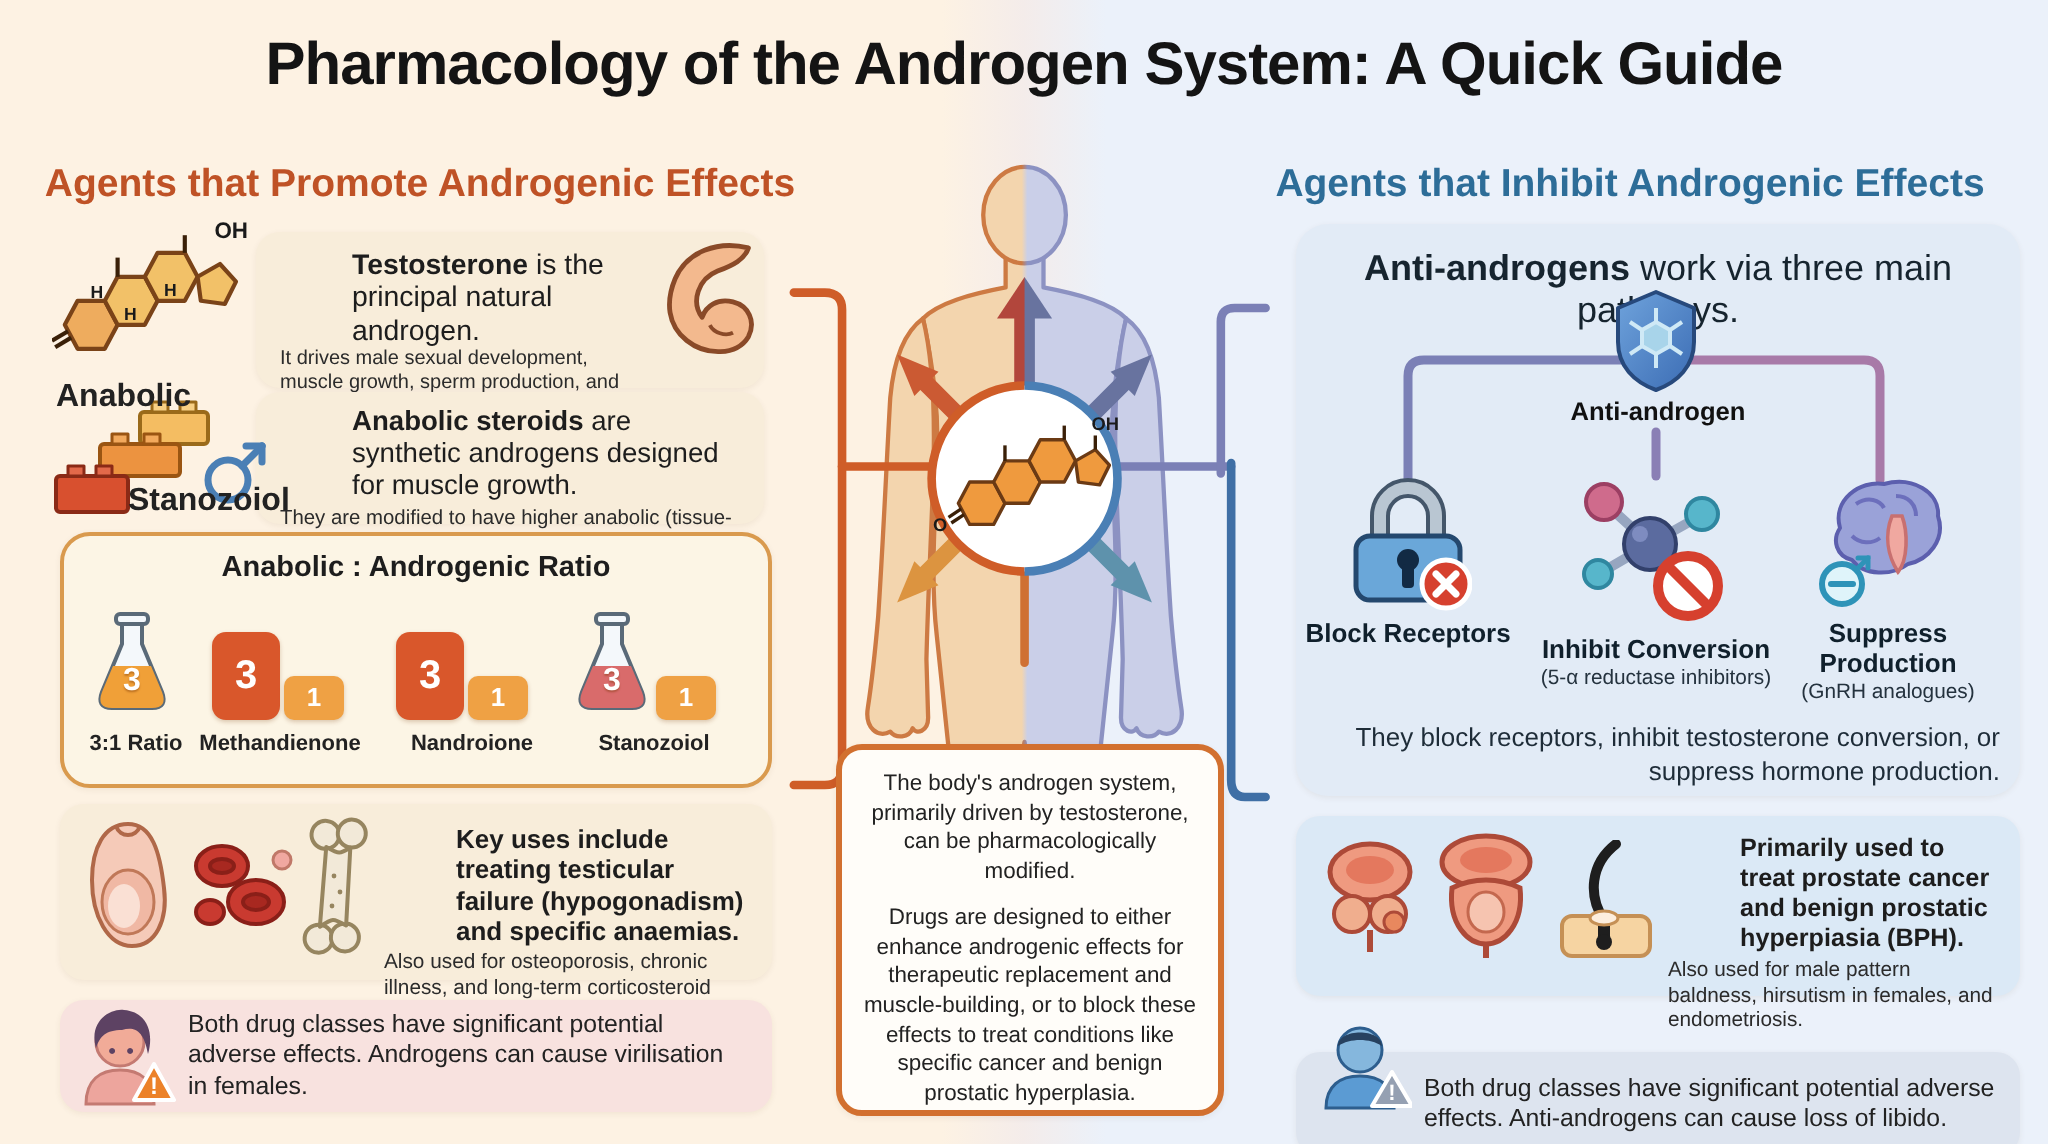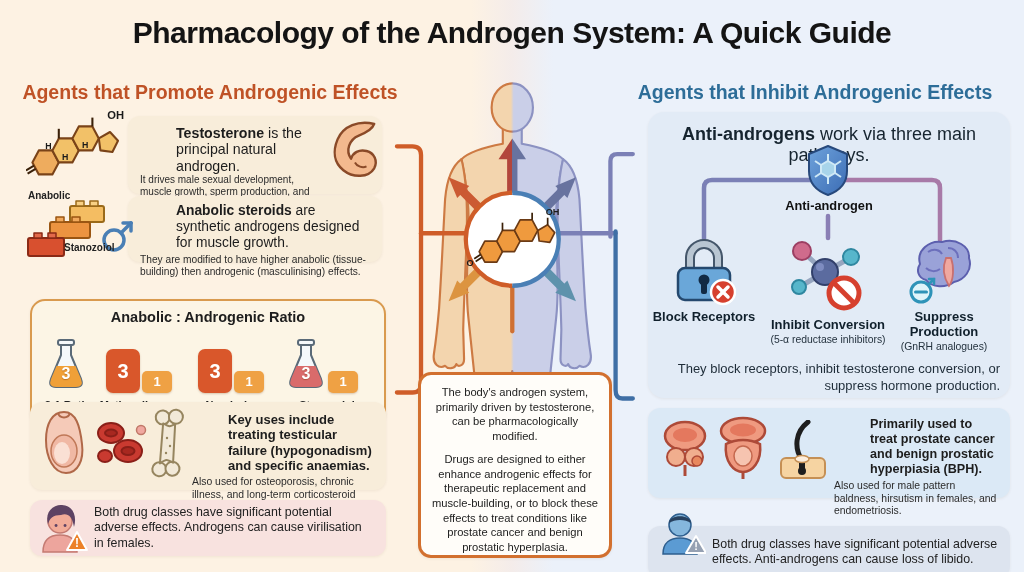--- a/index.html
+++ b/index.html
@@ -16,37 +16,37 @@
   svg.icon { position:absolute; z-index:3; }
   .overlay { position:absolute; left:378px; top:80px; z-index:1; }
   .lead { font-size:14.2px; line-height:1.16; color:#1d1d1d;margin-left:36px; }
   .lead b { font-weight:800; }
   .detail { font-size:10px; line-height:1.2; color:#2b2b2b; margin-top:0; }
   
   #box-testosterone { left:128px; top:116px; width:254px; height:78px; padding:9px 64px 8px 12px; }
   #box-anabolic { left:128px; top:196px; width:254px; height:66px; padding:7px 10px 6px 12px; }
   #box-anabolic .lead { font-size:13.8px; }
   #box-anabolic .detail { font-size:10.2px; margin-top:3px; }
-  #box-ratio { left:30px; top:266px; width:356px; height:128px; background:#fcf5e5; border:2px solid #d99a4e; border-radius:15px;margin-top:33px; }
+  #box-ratio { left:30px; top:266px; width:356px; height:128px; background:#fcf5e5; border:2px solid #d99a4e; border-radius:15px; }
   .ratio-title { text-align:center; font-size:14.5px; font-weight:800; color:#1d1d1d; margin-top:8px; }
   .rblock { position:absolute; color:#fff; font-weight:800; text-align:center; z-index:3;
             box-shadow:0 1px 2px rgba(120,60,10,0.25); }
   .rblock.big { width:34px; height:44px; border-radius:7px; background:#d9572b; font-size:20px; line-height:44px; }
   .rblock.small { width:30px; height:22px; border-radius:5px; background:#efa144; font-size:13px; line-height:22px; }
   .flask-num { position:absolute; width:36px; text-align:center; color:#fff; font-weight:800; font-size:16px; z-index:4;
                text-shadow:0 1px 1px rgba(120,50,0,.4); }
   .ratio-label { position:absolute; text-align:center; font-size:11px; font-weight:700; color:#222; z-index:3; }
   #box-keyuses { left:30px; top:402px; width:356px; height:88px; padding:10px 8px 8px 162px; }
   #box-keyuses .lead { font-size:13px; font-weight:800; line-height:1.18; }
   #box-keyuses .detail { font-size:10.4px; margin-top:3px; }
   .warn-box { display:flex; align-items:center; gap:10px; padding:6px 12px 6px 64px; }
   #box-warn-l { left:30px; top:500px; width:356px; height:56px; background:#f8e2df; }
   #box-warn-r { left:648px; top:506px; width:362px; height:52px; background:#dde4ef;margin-top:20px; }
   .warn-text { font-size:12.4px; line-height:1.25; color:#222; }
-  .lego-label { position:absolute; font-size:10px; font-weight:800; color:#222; z-index:3; }
+  .lego-label { position:absolute; font-size:16px; font-weight:800; color:#222; z-index:3; }
   
   #box-note { left:418px; top:372px; width:194px; height:186px; background:#fffdf9; border:3px solid #d2702f;
               border-radius:13px; padding:10px 7px; text-align:center; }
   #box-note p { font-size:11.2px; line-height:1.3; color:#222; font-weight:500; }
   #box-note p + p { margin-top:9px; }
   
   #box-pathways { left:648px; top:112px; width:362px; height:286px; background:#e2ebf6; border-radius:16px; }
   .pw-intro { position:absolute; top:12px; left:0; width:100%; text-align:center; font-size:18px; color:#16242f; }
   .pw-intro b { font-weight:800; }
   .shield-label { position:absolute; top:86px; left:0; width:100%; text-align:center; font-size:12.8px; font-weight:800; color:#111; }
@@ -272,21 +272,21 @@
     <path d="M 8 20 C 4 6,16 0,22 1 C 34 2,37 13,34 23 C 32 11,27 9,21 11 C 13 11,10 14,8 20 Z" fill="#5d4263"></path>
     <path d="M 16 20 a1.5 1.5 0 1 0 0.1 0 M 25 20 a1.5 1.5 0 1 0 0.1 0" fill="#5d4263"></path>
     <g>
       <path d="M 37 28 L 47 46 L 27 46 Z" fill="#ec8128" stroke="#fff" stroke-width="2" stroke-linejoin="round"></path>
       <text x="37" y="43" font-size="12" font-weight="bold" fill="#fff" text-anchor="middle">!</text>
     </g>
   </svg>
 
   <div class="card" id="box-note">
     <p>The body's androgen system, primarily driven by testosterone, can be pharmacologically modified.</p>
-    <p>Drugs are designed to either enhance androgenic effects for therapeutic replacement and muscle-building, or to block these effects to treat conditions like prostate cancer and benign prostatic hyperplasia.</p>
+    <p>Drugs are designed to either enhance androgenic effects for therapeutic replacement and muscle-building, or to block these effects to treat conditions like specific cancer and benign prostatic hyperplasia.</p>
   </div>
 
   <div class="card" id="box-pathways">
     <div class="pw-intro"><b>Anti-androgens</b><span> work via three main pathways.</span></div>
     <svg style="position:absolute;left:0;top:0;z-index:1" width="362" height="286" viewBox="0 0 362 286">
       <g fill="none" stroke-linecap="round" stroke-width="4.5">
         <path d="M 56 128 L 56 76 Q 56 68 64 68 L 172 68" stroke="#7b80b6"></path>
         <path d="M 292 128 L 292 76 Q 292 68 284 68 L 188 68" stroke="#a87aa8"></path>
         <path d="M 180 104 L 180 126" stroke="#8a7fb5"></path>
       </g>

